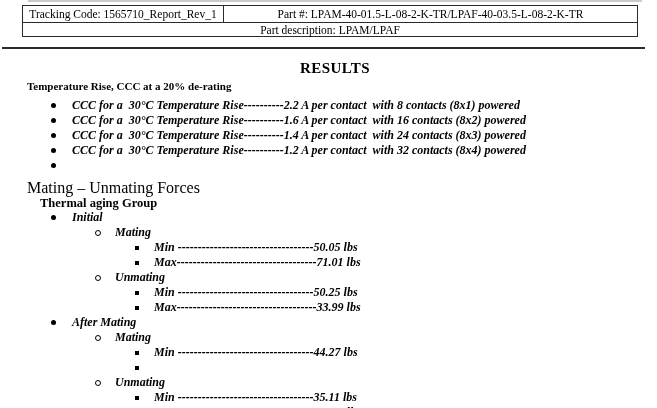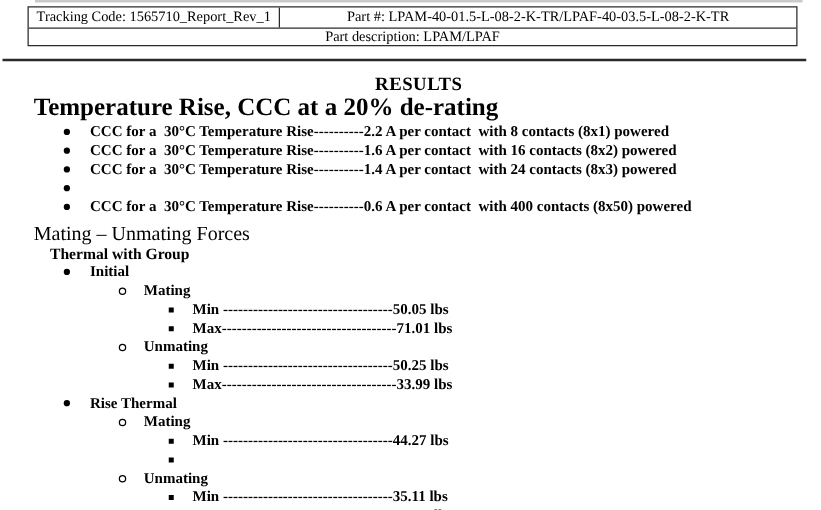--- a/index.html
+++ b/index.html
@@ -22,27 +22,27 @@
     height:100%;display:flex;align-items:center;justify-content:center;}
   .ht-cell-part{flex:1;text-align:center;height:100%;display:flex;align-items:center;justify-content:center;}
   .ht-row2{height:13px;display:flex;align-items:center;justify-content:center;text-align:center;}
 
   .rule{position:absolute;top:47px;left:2px;width:643px;height:2px;background:#2a2a2a;}
 
   .results-title{position:absolute;top:60px;left:10px;width:650px;text-align:center;
     font-weight:bold;font-size:15px;letter-spacing:.4px;}
 
   .content{position:absolute;top:78px;left:0;width:657px;}
-  .sec-heading{font-weight:bold;font-size:20px;line-height:17px;margin:0 0 3px 27px;}
+  .sec-heading{font-weight:bold;font-size:11px;line-height:17px;margin:0 0 3px 27px;}
   .sec-heading2{font-weight:normal;font-size:16px;line-height:17px;margin:6px 0 0 27px;}
   .sub-heading{font-weight:bold;font-size:12.5px;line-height:14px;margin-left:40px;}
 
   .brow{position:relative;height:15px;line-height:15px;font-size:12px;font-weight:bold;
     white-space:nowrap;}
-  .brow .txt{white-space:pre;}
+  .brow .txt{white-space:pre;font-style:italic;}
   .marker{position:absolute;display:block;}
   .disc{left:51px;top:5px;width:5px;height:5px;border-radius:50%;background:#000;}
   .circle{left:95px;top:5px;width:4px;height:4px;border-radius:50%;border:1px solid #000;background:transparent;}
   .square{left:135px;top:6px;width:4px;height:4px;background:#000;}
   .lvl1 .txt{margin-left:72px;}
   .lvl2 .txt{margin-left:115px;}
   .lvl3 .txt{margin-left:154px;}
 </style>
 </head>
 <body>
@@ -80,28 +80,28 @@
     <div class="brow lvl1">
       <span class="marker disc"></span>
       <span class="txt"><span>CCC for a  30°C Temperature Rise</span><span>----------</span><span>1.6 A per contact  with 16 contacts (8x2) powered</span></span>
     </div>
     <div class="brow lvl1">
       <span class="marker disc"></span>
       <span class="txt"><span>CCC for a  30°C Temperature Rise</span><span>----------</span><span>1.4 A per contact  with 24 contacts (8x3) powered</span></span>
     </div>
     <div class="brow lvl1">
       <span class="marker disc"></span>
+      <span class="txt"><span>CCC for a  30°C Temperature Rise</span><span>----------</span><span>1.2 A per contact  with 32 contacts (8x4) powered</span></span>
     </div>
     <div class="brow lvl1">
       <span class="marker disc"></span>
-      <span class="txt"><span>CCC for a  30°C Temperature Rise</span><span>----------</span><span>0.6 A per contact  with 400 contacts (8x50) powered</span></span>
     </div>
 
     <div class="sec-heading2">Mating – Unmating Forces</div>
-    <div class="sub-heading">Thermal with Group</div>
+    <div class="sub-heading">Thermal aging Group</div>
 
     <div class="brow lvl1">
       <span class="marker disc"></span>
       <span class="txt">Initial</span>
     </div>
     <div class="brow lvl2">
       <span class="marker circle"></span>
       <span class="txt">Mating</span>
     </div>
     <div class="brow lvl3">
@@ -120,21 +120,21 @@
       <span class="marker square"></span>
       <span class="txt"><span>Min </span><span>----------------------------------</span><span>50.25 lbs</span></span>
     </div>
     <div class="brow lvl3">
       <span class="marker square"></span>
       <span class="txt"><span>Max</span><span>-----------------------------------</span><span>33.99 lbs</span></span>
     </div>
 
     <div class="brow lvl1">
       <span class="marker disc"></span>
-      <span class="txt">Rise Thermal</span>
+      <span class="txt">After Mating</span>
     </div>
     <div class="brow lvl2">
       <span class="marker circle"></span>
       <span class="txt">Mating</span>
     </div>
     <div class="brow lvl3">
       <span class="marker square"></span>
       <span class="txt"><span>Min </span><span>----------------------------------</span><span>44.27 lbs</span></span>
     </div>
     <div class="brow lvl3">

